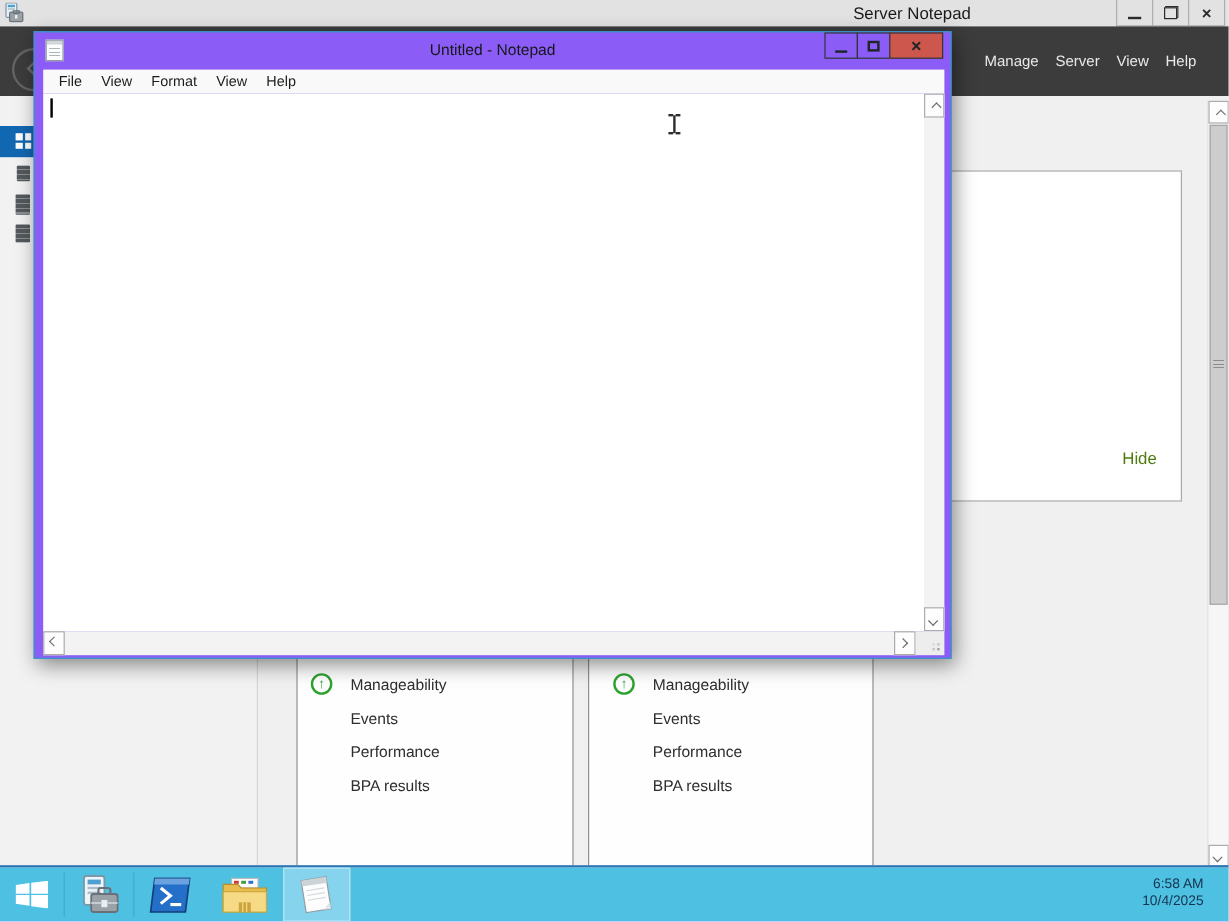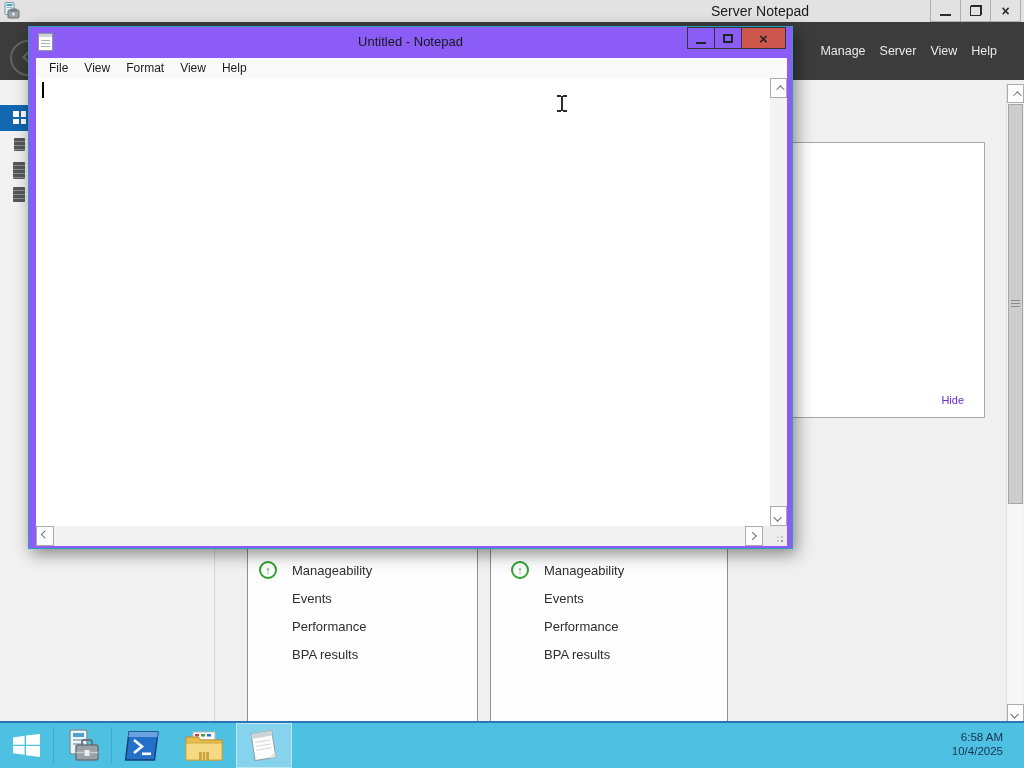--- a/index.html
+++ b/index.html
@@ -36,21 +36,21 @@
       linear-gradient(#fff,#fff) 8px 8px/5px 5px no-repeat; }
   .nav-frag { position:absolute; background:repeating-linear-gradient(180deg,#54595d 0 3px,#8a9094 3px 4px); border-radius:1px; }
   .frag1 { left:14px; top:58px;  width:11px; height:13px; }
   .frag2 { left:13px; top:82px;  width:12px; height:17px; }
   .frag3 { left:13px; top:107px; width:12px; height:15px; }
 
   .sm-content { position:absolute; left:216px; top:80px; width:790px; height:641px; background:#f0f0f0; z-index:1; }
 
   
   .welcome-tile { position:absolute; left:620px; top:142px; width:365px; height:276px; background:#fff; border:1px solid #a8a8a8; z-index:1; }
-  .hide-btn { position:absolute; right:20px; bottom:11px; font-size:11px; color:#6d28d9; cursor:pointer; }
+  .hide-btn { position:absolute; right:20px; bottom:27px; font-size:14px; color:#4d7c0f; cursor:pointer; }
 
   
   .sm-scroll { position:absolute; left:1006px; top:84px; width:17px; height:638px; background:#f6f6f6; border-left:1px solid #e2e2e2; z-index:1; }
   .sb-btn { position:absolute; left:0; width:17px; height:19px; background:#fdfdfd; border:1px solid #ababab; display:flex; align-items:center; justify-content:center; }
   .sm-scroll .sb-up { top:0; }
   .sm-scroll .sb-down { bottom:0; height:18px; }
   .sm-thumb { position:absolute; left:1px; top:20px; width:15px; height:400px; background:#cdcdcd; border:1px solid #a6a6a6; display:flex; align-items:center; justify-content:center; }
   .grip-lines { width:9px; height:8px; background:repeating-linear-gradient(180deg,#8c8c8c 0 1px,transparent 1px 3px); }
 
   

